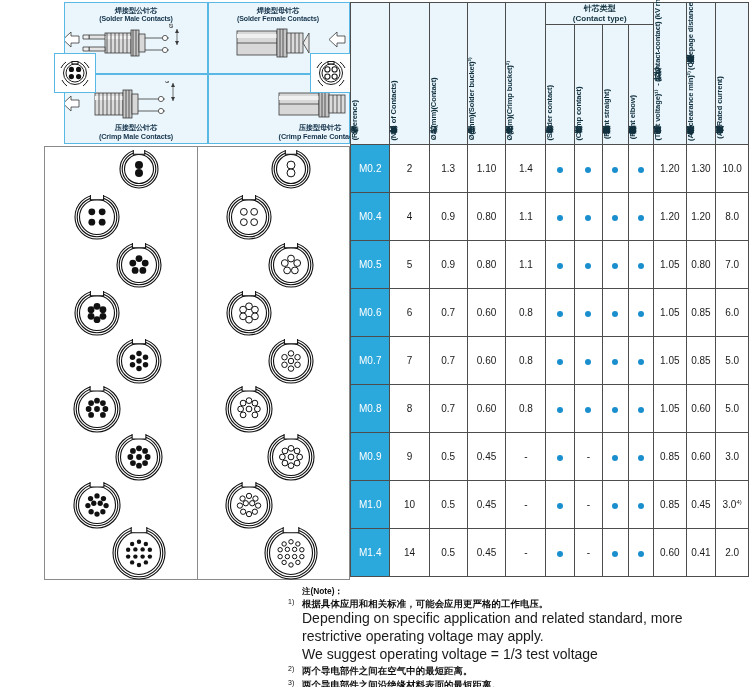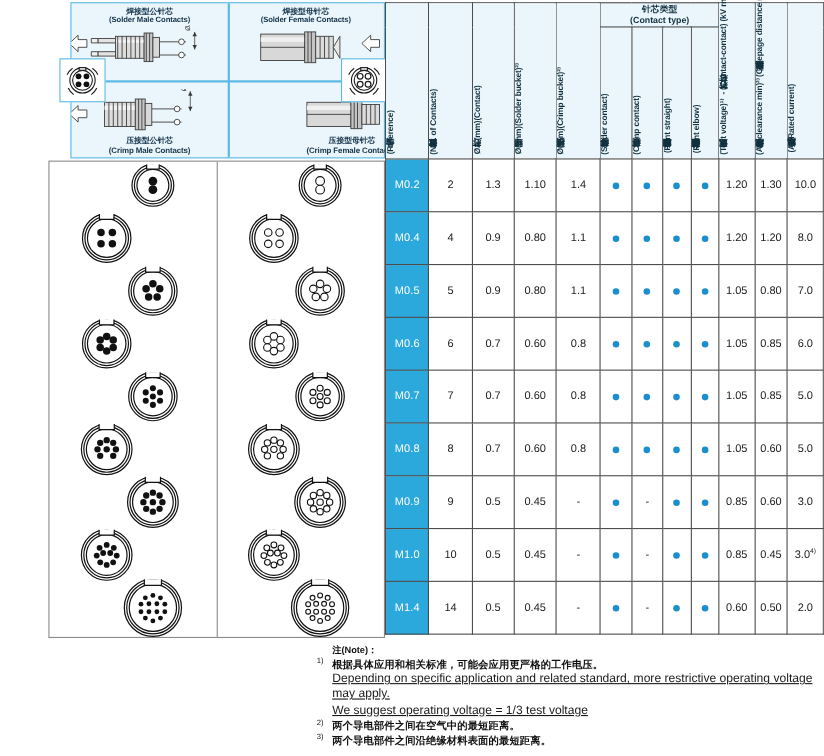--- a/index.html
+++ b/index.html
@@ -128,21 +128,21 @@
   .lg-cn{font-size:10px;font-weight:bold;color:#101010;line-height:1.25;letter-spacing:0.3px;}
   .lg-en{font-size:8.6px;color:#1a1a1a;line-height:1.3;}
 
   
   .notes{position:absolute;left:288px;top:586px;width:455px;}
   .notes-title{font-size:8.4px;font-weight:bold;color:#101010;margin-bottom:1px;padding-left:14px;}
   .note{display:flex;align-items:flex-start;margin-bottom:1px;}
   .note-num{flex:0 0 14px;font-size:7px;color:#101010;padding-top:0px;text-align:left;}
   .note-body{flex:1;}
   .note-cn{font-size:9.4px;font-weight:bold;color:#101010;line-height:1.32;letter-spacing:0.1px;}
-  .note-en{font-size:11px;color:#1a1a1a;line-height:1.28;text-decoration:underline;}
+  .note-en{font-size:14px;color:#1a1a1a;line-height:1.28;}
 </style>
 </head>
 <body>
 
 <div class="root">
 
   <div class="diagram-panel">
     <div class="dp-vline"></div>
     <div class="dp-hline"></div>
 
@@ -833,21 +833,21 @@
           <td class="refcell">M1.4</td>
           <td class="datacell">14</td>
           <td class="datacell">0.5</td>
           <td class="datacell">0.45</td>
           <td class="datacell">-</td>
           <td class="datacell"><span class="dot"></span></td>
           <td class="datacell">-</td>
           <td class="datacell"><span class="dot"></span></td>
           <td class="datacell"><span class="dot"></span></td>
           <td class="datacell">0.60</td>
-          <td class="datacell">0.50</td>
+          <td class="datacell">0.41</td>
           <td class="datacell">2.0</td>
         </tr>
       </tbody>
   </table>
 
 
   <div class="notes">
     <div class="notes-title">注(Note)：</div>
     <div id="notes-list">
         <div class="note">

